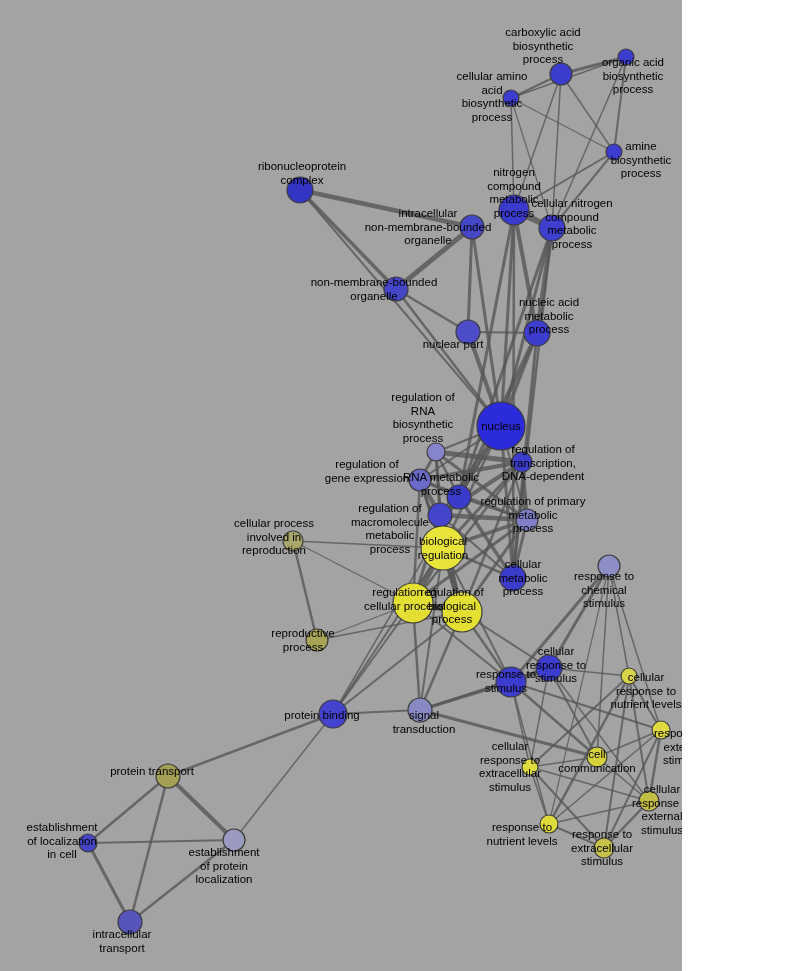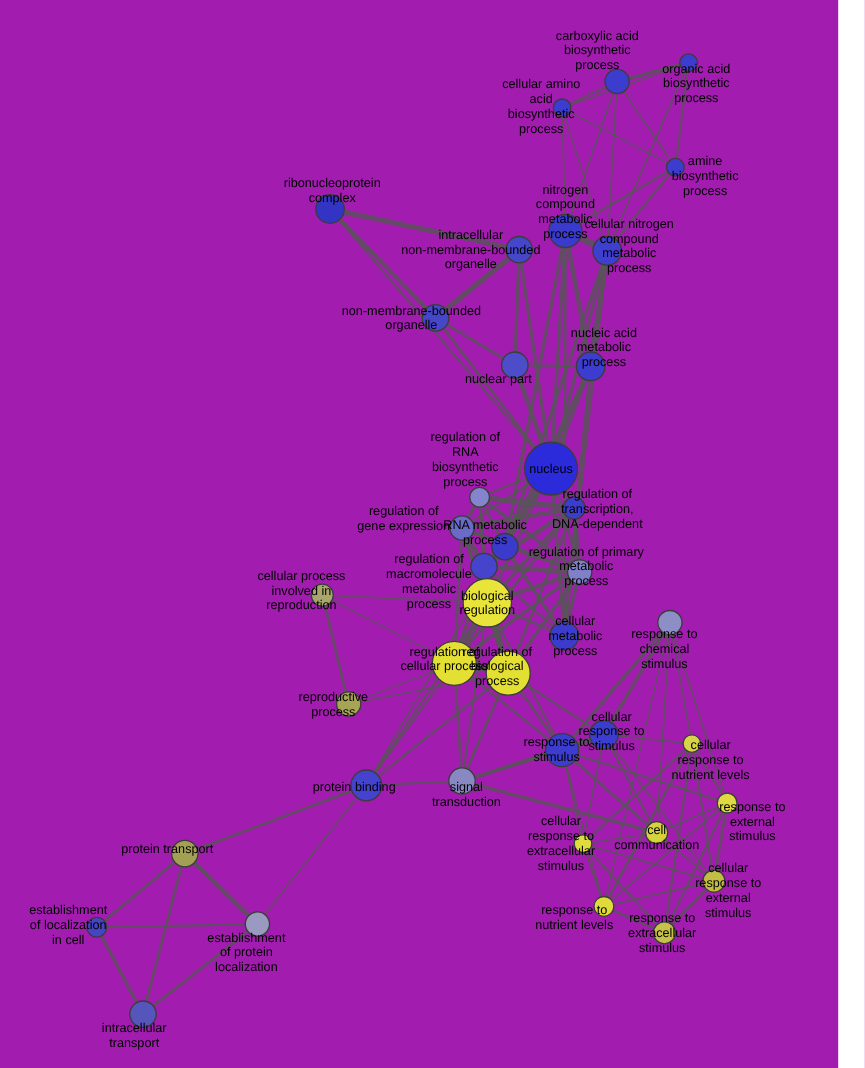--- a/index.html
+++ b/index.html
@@ -1,16 +1,16 @@
 <!DOCTYPE html>
 <html><head>
 <meta charset="utf-8">
 <style>
   html,body{margin:0;padding:0;background:#ffffff;}
-  .stage{width:762px;height:971px;position:relative;background:#a21caf;overflow:hidden;}
+  .stage{width:682px;height:971px;position:relative;background:#a3a3a3;overflow:hidden;}
   svg{display:block;}
   .node-label{font-family:"Liberation Sans",sans-serif;font-size:11.5px;fill:#000000;}
 </style>
 </head>
 <body>
 
 <div class="stage">
   <svg width="786" height="971" viewBox="0 0 786 971" xmlns="http://www.w3.org/2000/svg">
       <g>
         <line x1="561" y1="74" x2="626" y2="57" stroke="#565656" stroke-width="3" stroke-opacity="0.8"></line>

